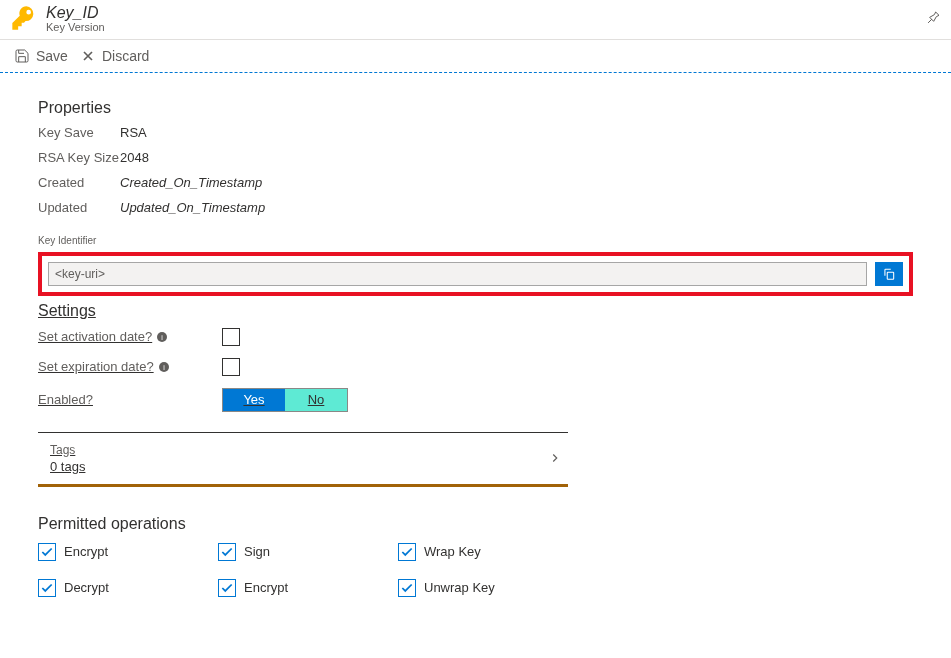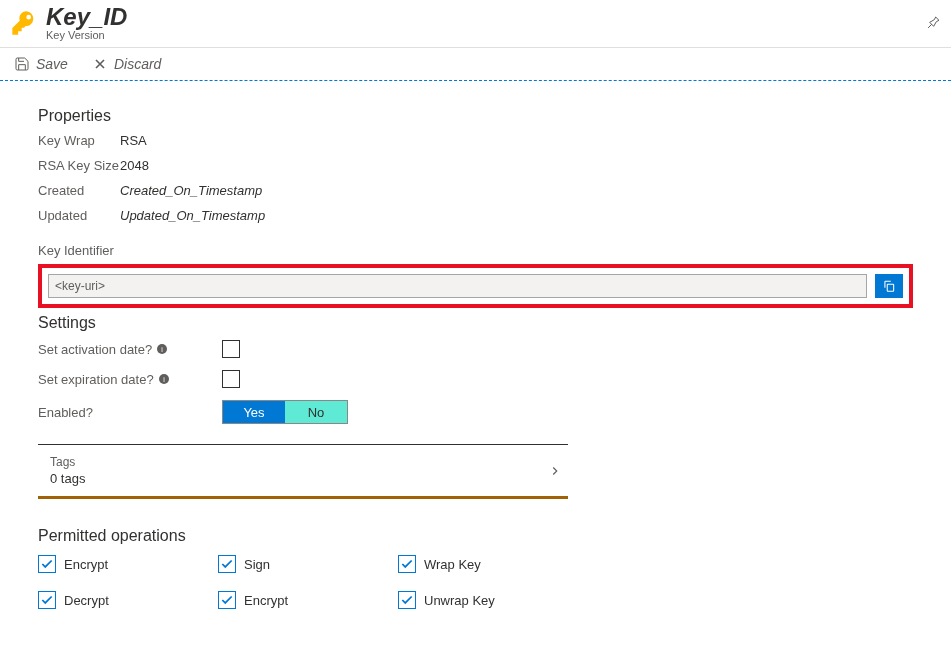--- a/index.html
+++ b/index.html
@@ -18,46 +18,45 @@
     padding: 4px 10px 6px 10px;
     border-bottom: 1px solid #e1dfdd;
   }
   .header-icon {
     width: 28px;
     height: 28px;
     margin-right: 8px;
     color: #ffb900;
   }
   .header-title {
-    font-size: 24px;
+    font-size: 16px;
     font-style: italic;
-    font-weight: 700;
+    font-weight: 400;
     color: #323130;
     line-height: 1.1;
   }
   .header-sub {
     font-size: 11px;
     color: #605e5c;
     margin-top: -1px;
   }
   .header-right {
     margin-left: auto;
     display: flex;
     align-items: center;
     gap: 12px;
     color: #605e5c;
   }
   .pin-icon { width: 16px; height: 16px; cursor: pointer; }
   .toolbar {
     display: flex;
     align-items: center;
-    gap: 24px;
+    gap: 12px;
     padding: 8px 14px;
     border-bottom: 1px dashed #0078d4;
-    font-style: italic;
   }
   .toolbar-btn {
     display: inline-flex;
     align-items: center;
     gap: 6px;
     color: #605e5c;
     cursor: pointer;
     font-size: 14px;
   }
   .toolbar-btn svg { width: 16px; height: 16px; }
@@ -78,21 +77,21 @@
   .prop-label {
     width: 82px;
     color: #605e5c;
   }
   .prop-value { color: #323130; }
   .prop-value.italic { font-style: italic; }
   .key-id-label {
     color: #605e5c;
     margin-top: 20px;
     margin-bottom: 6px;
-    font-size: 13px;
+    font-size: 10px;
   }
   .highlight-box {
     border: 4px solid #e81123;
     padding: 6px;
     display: flex;
     align-items: center;
     gap: 8px;
   }
   .key-input {
     flex: 1;
@@ -108,21 +107,21 @@
     width: 28px;
     height: 24px;
     background: #0078d4;
     color: #fff;
     display: flex;
     align-items: center;
     justify-content: center;
     cursor: pointer;
   }
   .copy-btn svg { width: 14px; height: 14px; }
-  .settings { margin-top: 6px; }
+  .settings { margin-top: 6px; text-decoration: underline; }
   .setting-row {
     display: flex;
     align-items: center;
     margin-bottom: 12px;
     font-size: 13px;
     color: #605e5c;
   }
   .setting-label {
     width: 136px;
     display: flex;
@@ -241,21 +240,21 @@
         <path d="M18 6L6 18M6 6l12 12"></path>
       </svg>
     <span>Discard</span>
   </span>
 </div>
 
 <div class="content">
 
   <h2 class="section">Properties</h2>
   <div class="prop-row">
-    <div class="prop-label">Key Wrap</div>
+    <div class="prop-label">Key Save</div>
     <div class="prop-value">RSA</div>
   </div>
   <div class="prop-row">
     <div class="prop-label">RSA Key Size</div>
     <div class="prop-value">2048</div>
   </div>
   <div class="prop-row">
     <div class="prop-label">Created</div>
     <div class="prop-value italic">Created_On_Timestamp</div>
   </div>

